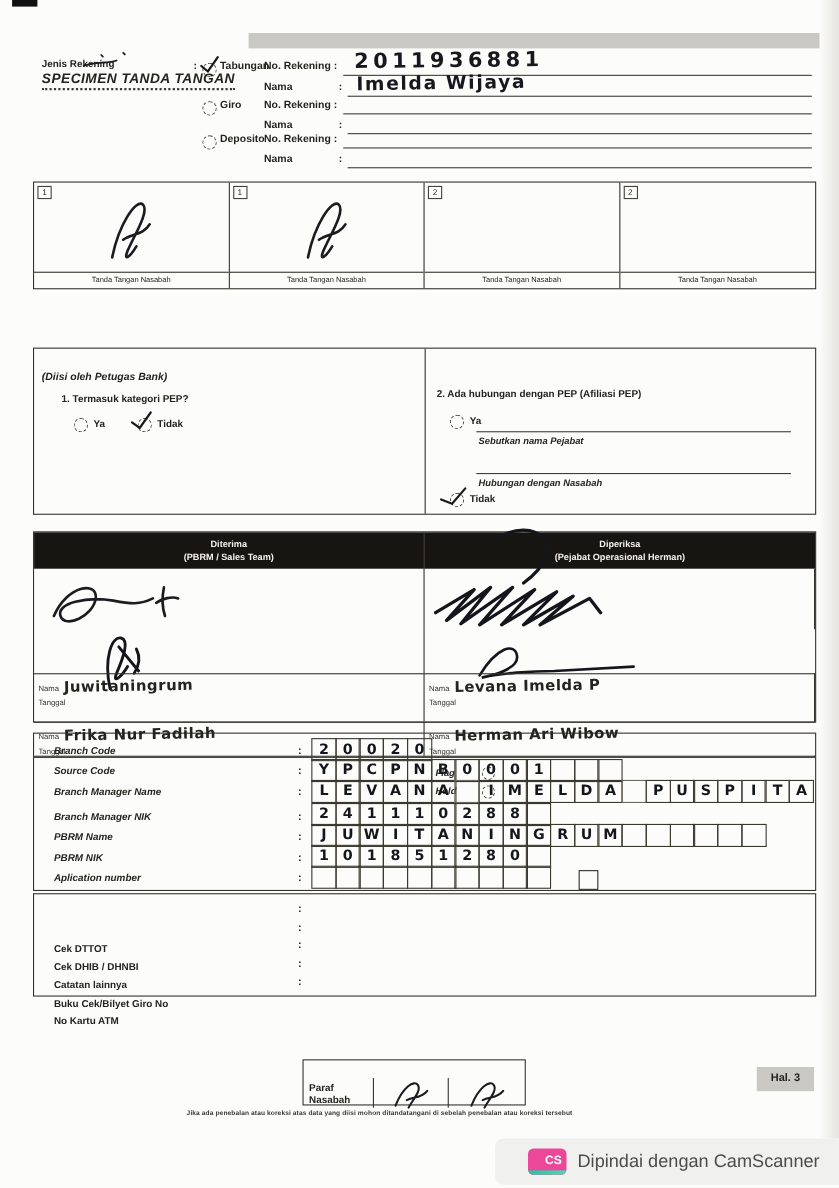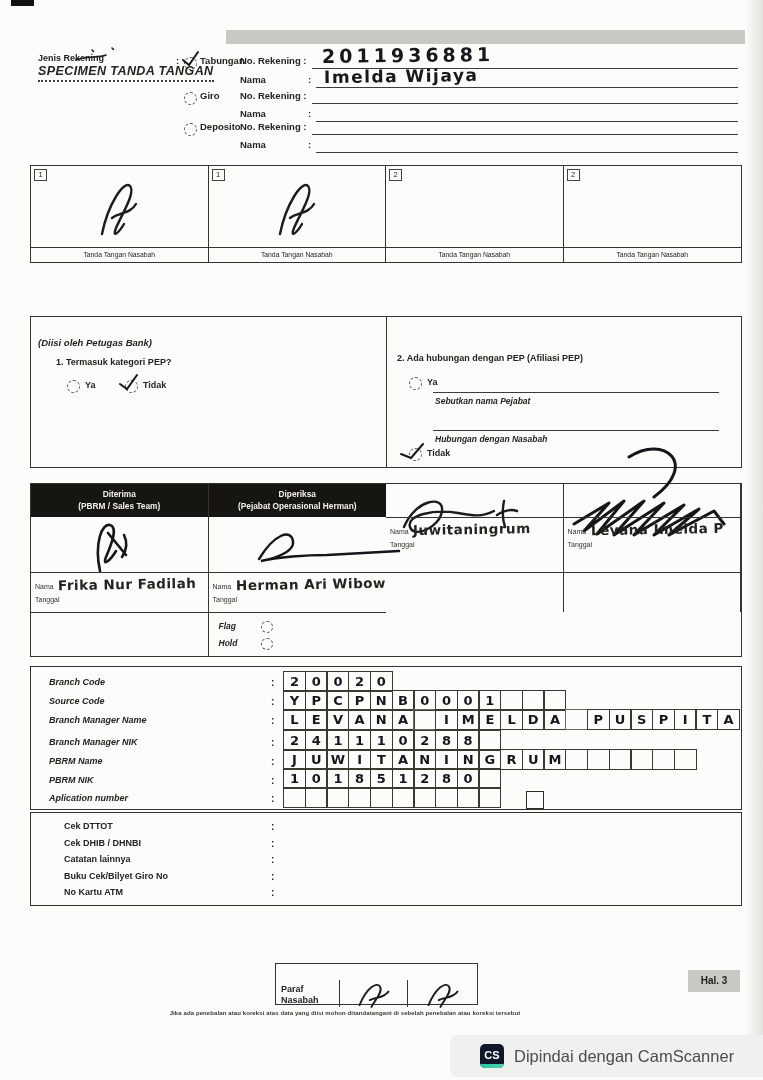--- a/index.html
+++ b/index.html
@@ -34,21 +34,21 @@
   
   .petugas{position:absolute;left:38px;top:301px;font-size:9.5px;font-weight:bold;font-style:italic;margin-top:36px;}
   .pep-box{position:absolute;left:30px;top:316px;width:710px;height:150px;border:1.6px solid #35332c;}
   .pep-band{position:absolute;left:13px;top:8px;right:13px;height:23px;background:#c7c6c1;}
   .pep-band span{position:absolute;left:16px;top:5px;font-size:9.5px;font-weight:bold;}
   .pep-divider{position:absolute;left:50%;top:0;bottom:0;width:1.4px;background:#35332c;}
   .pep-q{font-size:9px;font-weight:bold;}
   .pep-caption{font-size:8.5px;font-weight:bold;font-style:italic;}
   
   .appr{position:absolute;left:30px;top:483px;width:710px;height:172px;border:1.6px solid #35332c;
-        display:grid;grid-template-columns:repeat(4,1fr);grid-template-rows:33px 55px 40px 44px;}
+        display:grid;grid-template-columns:repeat(2,1fr);grid-template-rows:33px 55px 40px 44px;}
   .appr-cell{border-right:1.4px solid #35332c;position:relative;}
   .appr-cell.c3{border-right:none;}
   .appr-head{background:#171511;color:#f4f2ee;font-size:8.3px;font-weight:bold;text-align:center;
              display:flex;flex-direction:column;justify-content:center;line-height:1.35;}
   .appr-sig{overflow:visible;}
   .appr-nama{border-top:1.4px solid #35332c;padding:2px 0 0 4px;}
   .appr-bottom{border-top:1.4px solid #35332c;}
   .mini-lbl{font-size:7px;color:#32302a;}
   .hand-nm{font-family:"DejaVu Sans",sans-serif;font-size:13.5px;font-weight:600;
            letter-spacing:.5px;transform:rotate(-1deg);display:inline-block;white-space:nowrap;
@@ -59,36 +59,36 @@
   .codes-box{position:absolute;left:30px;top:666px;width:710px;height:142px;border:1.6px solid #35332c;}
   .code-label{position:absolute;left:18px;font-size:9px;font-weight:bold;font-style:italic;white-space:nowrap;}
   .code-colon{position:absolute;left:240px;font-size:10px;font-weight:bold;}
   .code-grid{position:absolute;left:252px;display:flex;}
   .cell{width:21px;height:18.5px;border:1.3px solid #3a382f;margin-right:-1.3px;flex:none;
         display:flex;align-items:center;justify-content:center;
         font-family:"DejaVu Sans",sans-serif;font-size:13px;font-weight:600;color:#15151c;}
   .cell.sp{border-color:#6d6a5f;}
   .standalone-box{width:16px;height:16px;border:1.5px solid #2f2d26;margin-left:26px;margin-top:4px;flex:none;}
   .checks-box{position:absolute;left:30px;top:812px;width:710px;height:92px;border:1.6px solid #35332c;}
-  .check-label{position:absolute;left:33px;font-size:9px;font-weight:bold;white-space:nowrap;}
+  .check-label{position:absolute;left:18px;font-size:9px;font-weight:bold;white-space:nowrap;margin-top:36px;}
   .check-colon{position:absolute;left:240px;font-size:10px;font-weight:bold;}
   
   .paraf-box{position:absolute;left:275px;top:963px;width:201px;height:40px;border:1.4px solid #35332c;
              display:grid;grid-template-columns:64px 68px 69px;}
   .paraf-cell{border-right:1.3px solid #35332c;position:relative;margin-top:16px;}
   .paraf-cell:last-child{border-right:none;}
   .paraf-lbl{font-size:9px;font-weight:bold;padding:4px 0 0 5px;line-height:1.25;}
   .hal{position:absolute;left:688px;top:970px;width:52px;height:22px;background:#c9c8c3;
        font-size:10px;font-weight:bold;text-align:center;line-height:22px;}
   .foot-note{position:absolute;left:120px;top:1010px;width:450px;text-align:center;
              font-size:6px;font-weight:bold;color:#3a3832;letter-spacing:.1px;}
   .cam-strip{position:absolute;left:450px;top:1035px;width:330px;height:42px;background:#f0f0ee;
              border-radius:8px 0 0 8px;display:flex;align-items:center;}
-  .cs-icon{width:24px;height:24px;margin-left:30px;border-radius:5px;background:#0f172a;position:relative;
-           color:#fff;font-size:11px;font-weight:bold;text-align:center;line-height:22px;flex:none;overflow:hidden;}
+  .cs-icon{width:24px;height:24px;margin-left:30px;border-radius:5px;background:#ec4899;position:relative;
+           color:#fff;font-size:11px;font-weight:bold;text-align:center;line-height:22px;flex:none;overflow:hidden;padding-left:11px;}
   .cs-icon i{position:absolute;left:0;right:0;bottom:0;height:4px;
              background:linear-gradient(to right,#24c4a4,#4fd6b0);}
   .cam-text{margin-left:10px;font-size:16.5px;color:#4c4c4c;}
   svg{display:block;}
 </style>
 </head>
 <body>
 
 <div class="sheet">
   <div class="edge-right"></div>

